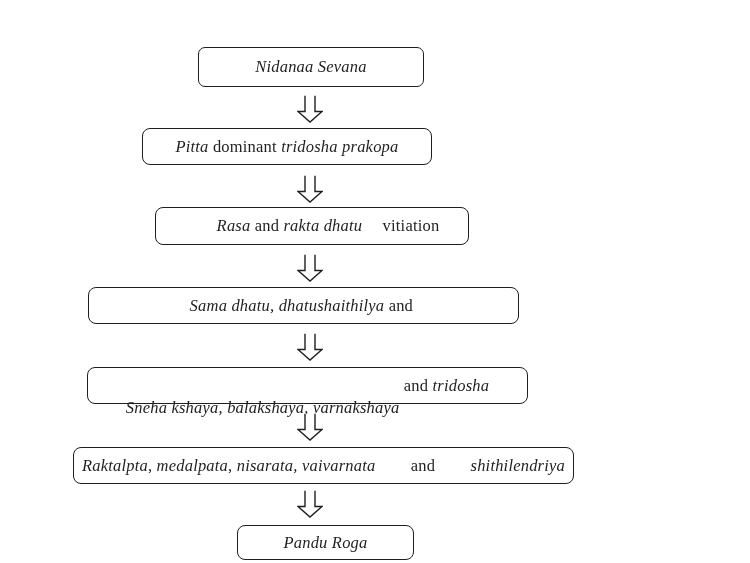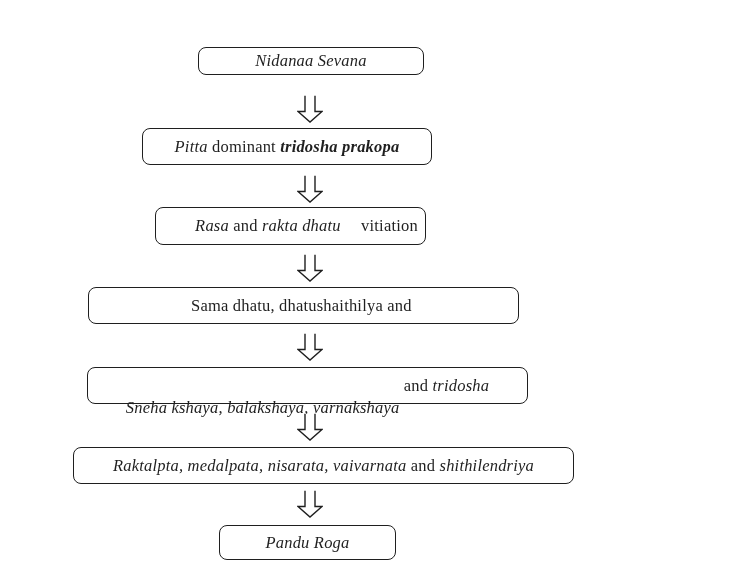--- a/index.html
+++ b/index.html
@@ -37,27 +37,27 @@
     position: absolute;
     width: 26px;
     height: 28px;
     display: flex;
     align-items: center;
     justify-content: center;
   }
   .arrow svg { display: block; }
 
   
-  .n1 { left: 198px; top: 47px;  width: 226px; height: 28px; }
+  .n1 { left: 198px; top: 47px;  width: 226px; height: 40px; border-radius: 7px; }
   .n2 { left: 142px; top: 128px; width: 290px; height: 37px; }
-  .n3 { left: 155px; top: 207px; width: 271px; height: 38px; padding-left: 32px; }
+  .n3 { left: 155px; top: 207px; width: 314px; height: 38px; padding-left: 32px; }
   .n4 { left: 88px;  top: 287px; width: 431px; height: 37px; }
   .n5 { left: 87px;  top: 367px; width: 441px; height: 37px; }
-  .n6 { left: 73px;  top: 447px; width: 501px; height: 37px; }
-  .n7 { left: 219px; top: 525px; width: 177px; height: 35px; }
+  .n6 { left: 73px;  top: 447px; width: 501px; height: 37px; gap: 31px; }
+  .n7 { left: 237px; top: 525px; width: 177px; height: 35px; }
 
   
   .a1 { left: 297px; top: 95px; }
   .a2 { left: 297px; top: 175px; }
   .a3 { left: 297px; top: 254px; }
   .a4 { left: 297px; top: 333px; }
   .a5 { left: 297px; top: 413px; }
   .a6 { left: 297px; top: 490px; }
 </style>
 </head>
@@ -71,21 +71,21 @@
 
   <div class="arrow a1">
     <svg width="26" height="28" viewBox="0 0 26 28">
       <path d="M8 0.7 V16.5 H1 L13 27 L25 16.5 H18 V0.7" fill="#ffffff" stroke="#1f1f1f" stroke-width="1.4" stroke-linejoin="miter"></path>
     </svg>
   </div>
 
   <div class="flow-node n2">
       <span style="font-style: italic; white-space: pre;">Pitta</span>
       <span style="font-style: normal; white-space: pre;"> dominant </span>
-      <span style="font-style: italic; white-space: pre; font-weight: bold;">tridosha prakopa</span>
+      <span style="font-style: italic; white-space: pre;">tridosha prakopa</span>
     </div>
 
   <div class="arrow a2">
     <svg width="26" height="28" viewBox="0 0 26 28">
       <path d="M8 0.7 V16.5 H1 L13 27 L25 16.5 H18 V0.7" fill="#ffffff" stroke="#1f1f1f" stroke-width="1.4" stroke-linejoin="miter"></path>
     </svg>
   </div>
 
   <div class="flow-node n3">
       <span style="font-style: italic; white-space: pre;">Rasa</span>
@@ -94,21 +94,21 @@
       <span style="font-style: normal; white-space: pre; margin-left: 16px;"> vitiation</span>
     </div>
 
   <div class="arrow a3">
     <svg width="26" height="28" viewBox="0 0 26 28">
       <path d="M8 0.7 V16.5 H1 L13 27 L25 16.5 H18 V0.7" fill="#ffffff" stroke="#1f1f1f" stroke-width="1.4" stroke-linejoin="miter"></path>
     </svg>
   </div>
 
   <div class="flow-node n4">
-      <span style="white-space: pre;">Sama dhatu, dhatushaithilya</span>
+      <span style="font-style: italic; white-space: pre;">Sama dhatu, dhatushaithilya</span>
       <span style="font-style: normal; white-space: pre;"> and </span>
     </div>
 
   <div class="arrow a4">
     <svg width="26" height="28" viewBox="0 0 26 28">
       <path d="M8 0.7 V16.5 H1 L13 27 L25 16.5 H18 V0.7" fill="#ffffff" stroke="#1f1f1f" stroke-width="1.4" stroke-linejoin="miter"></path>
     </svg>
   </div>
 
   <div class="flow-node n5">

